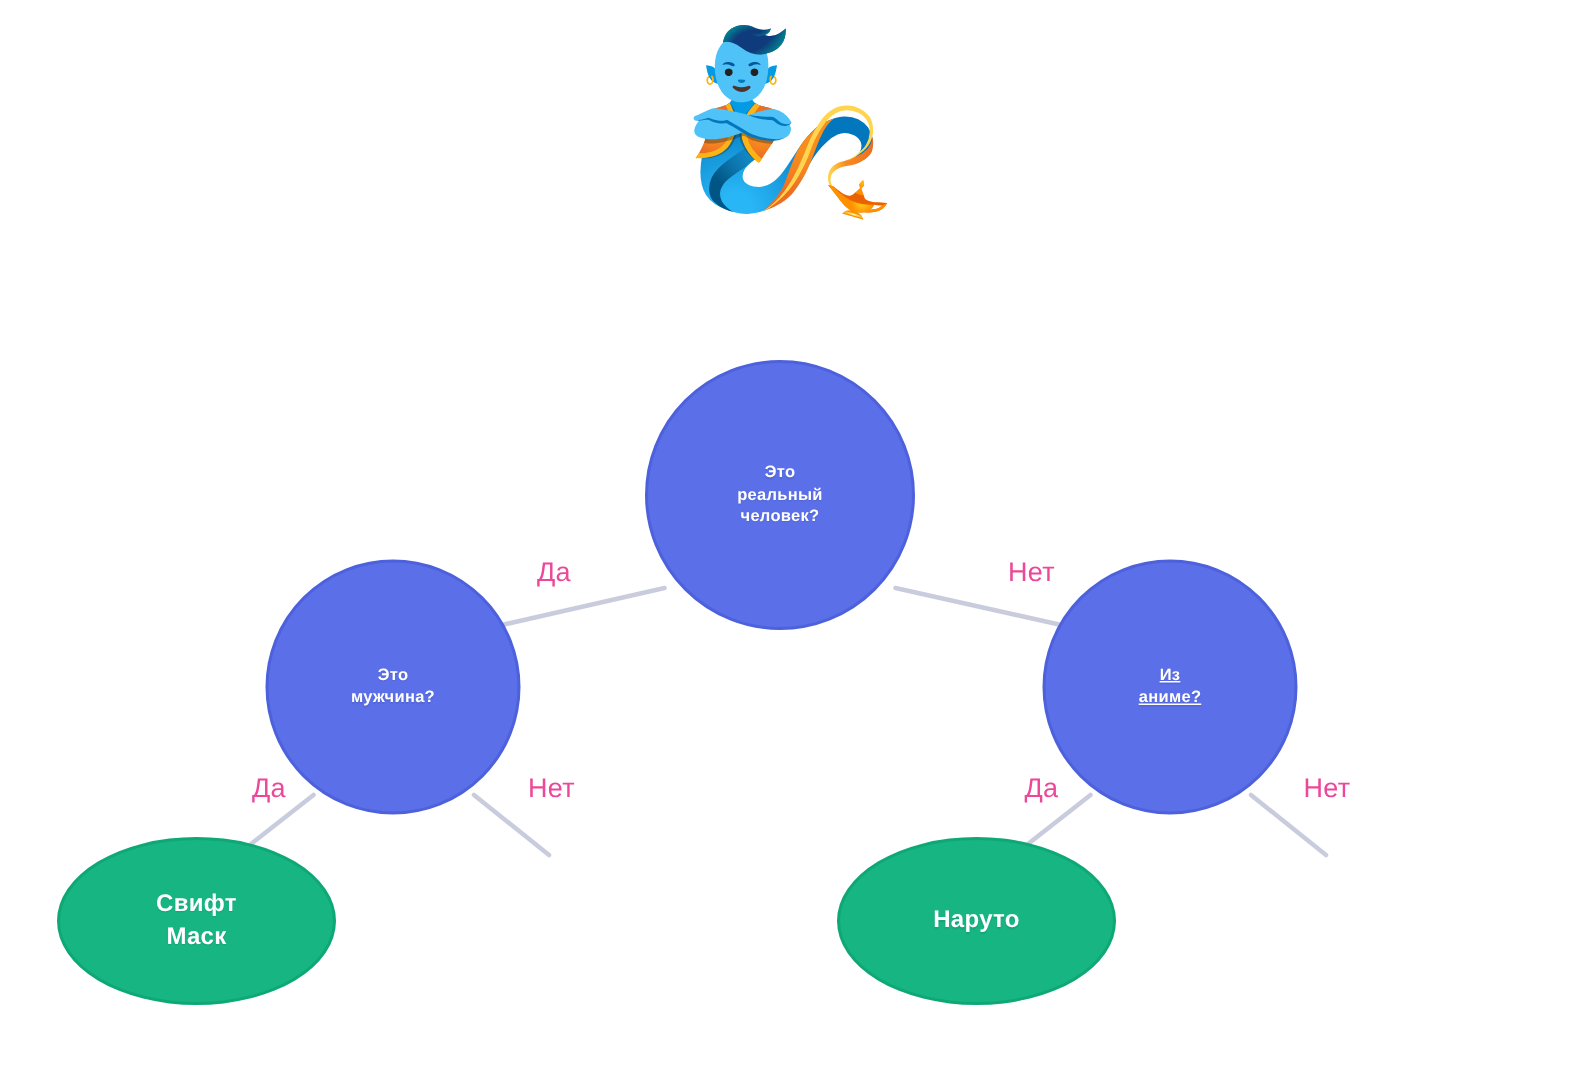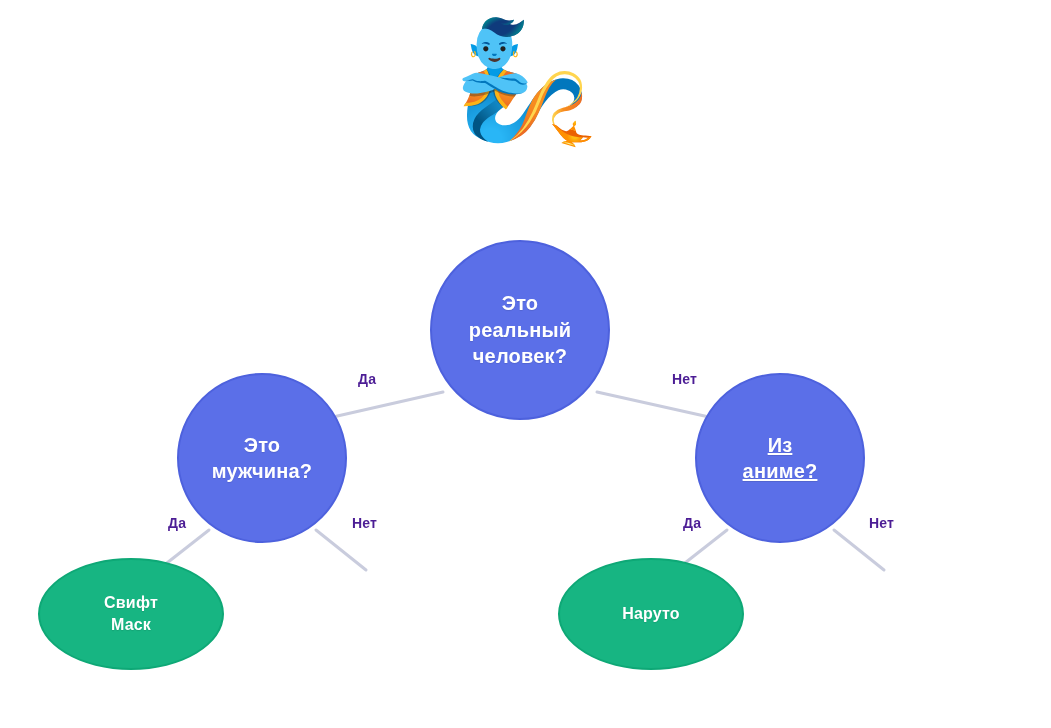--- a/index.html
+++ b/index.html
@@ -61,21 +61,21 @@
     color: #ffffff;
     font-weight: bold;
     box-sizing: border-box;
     white-space: pre-line;
   }
 
   .node.question {
     background: #5b6fe8;
     border: 2px solid #4d61dd;
     border-radius: 50%;
-    font-size: 20px;
+    font-size: 11px;
     line-height: 1.32;
     letter-spacing: 0.2px;
     text-shadow: 0 1px 1px rgba(0,0,0,0.10);
   }
 
   .node.answer {
     background: #17b582;
     border: 2px solid #0ea876;
     border-radius: 50%;
     font-size: 16px;
@@ -91,23 +91,23 @@
   #node-anime { left: 695px; top: 373px; width: 170px; height: 170px; text-decoration: underline; }
   
   #node-elon    { left:  38px; top: 558px; width: 186px; height: 112px; }
   #node-taylor  { left: 300px; top: 558px; width: 186px; height: 112px; }
   #node-naruto  { left: 558px; top: 558px; width: 186px; height: 112px; }
   #node-pikachu { left: 815px; top: 558px; width: 186px; height: 112px; }
 
   
   .edge-label {
     position: absolute;
-    color: #4c1d95;
-    font-weight: bold;
-    font-size: 14px;
+    color: #ec4899;
+    font-weight: normal;
+    font-size: 18px;
     letter-spacing: 0.2px;
     background: transparent;
     white-space: nowrap;
   }
   #lbl-root-yes   { left: 358px; top: 371px; }
   #lbl-root-no    { left: 672px; top: 371px; }
   #lbl-male-yes   { left: 168px; top: 515px; }
   #lbl-male-no    { left: 352px; top: 515px; }
   #lbl-anime-yes  { left: 683px; top: 515px; }
   #lbl-anime-no   { left: 869px; top: 515px; }

